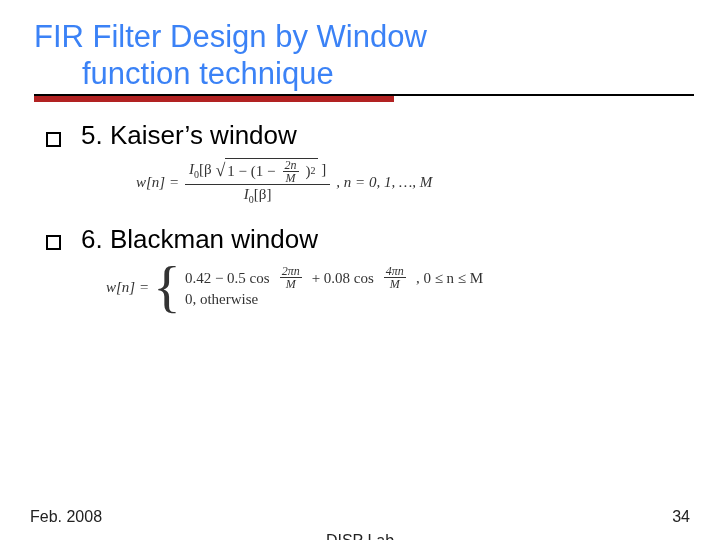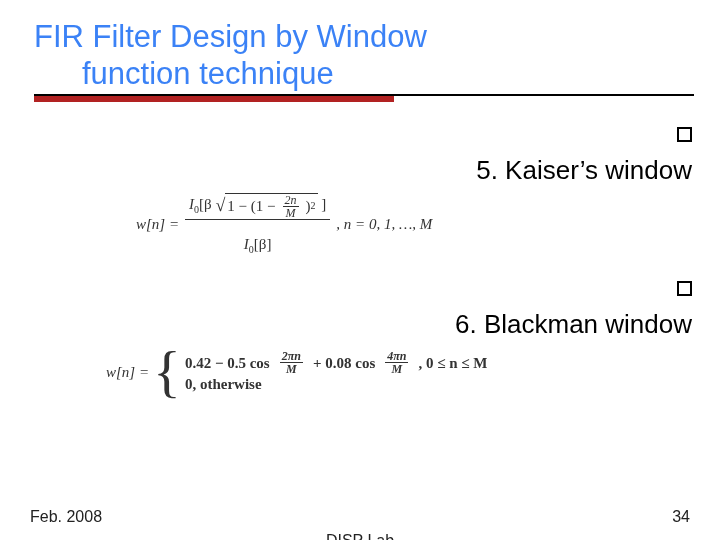--- a/index.html
+++ b/index.html
@@ -38,24 +38,23 @@
     width: 660px;
     margin-left: 6px;
     margin-top: 0px;
   }
   .content {
     margin-top: 18px;
     padding-left: 18px;
   }
   .bullet-item {
     display: flex;
-    align-items: flex-end;
-    gap: 13px;
+    align-items: center;
+    gap: 20px;
     margin-bottom: 6px;
-    flex-direction: column;
   }
   .bullet-box {
     width: 15px;
     height: 15px;
     border: 2px solid #000;
     flex-shrink: 0;
     margin-top: 7px;
   }
   .bullet-text {
     font-size: 26px;
@@ -84,21 +83,20 @@
     display: flex;
     align-items: center;
     gap: 4px;
   }
   .frac {
     display: inline-flex;
     flex-direction: column;
     align-items: center;
     vertical-align: middle;
     margin: 0 2px;
-    gap: 15px;
   }
   .frac .num { border-bottom: 1px solid #333; padding: 0 4px; }
   .frac .den { padding: 0 4px; }
   .sqrt {
     display: inline-flex;
     align-items: flex-start;
   }
   .sqrt-sign {
     font-style: normal;
     font-size: 18px;
@@ -134,21 +132,20 @@
     font-size: 58px;
     font-style: normal;
     line-height: 0.9;
     color: #333;
     font-family: "Times New Roman", serif;
     font-weight: 100;
   }
   .cases {
     display: flex;
     flex-direction: column;
-    font-weight: bold;
   }
   .case-row {
     display: flex;
     align-items: center;
     gap: 3px;
   }
   .footer {
     position: absolute;
     bottom: 14px;
     left: 0;

